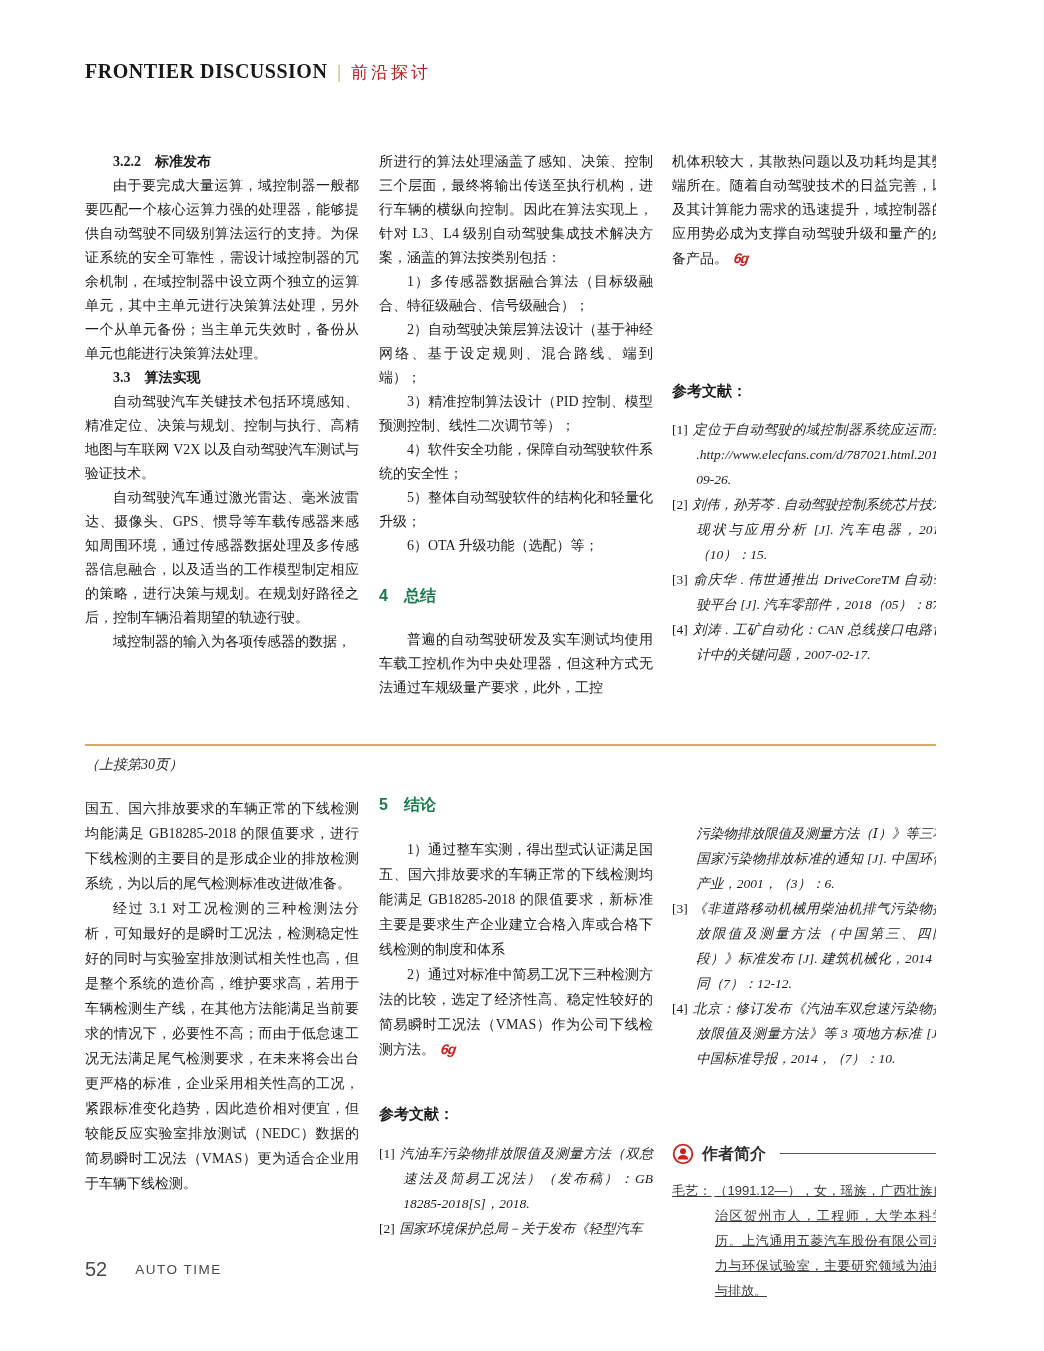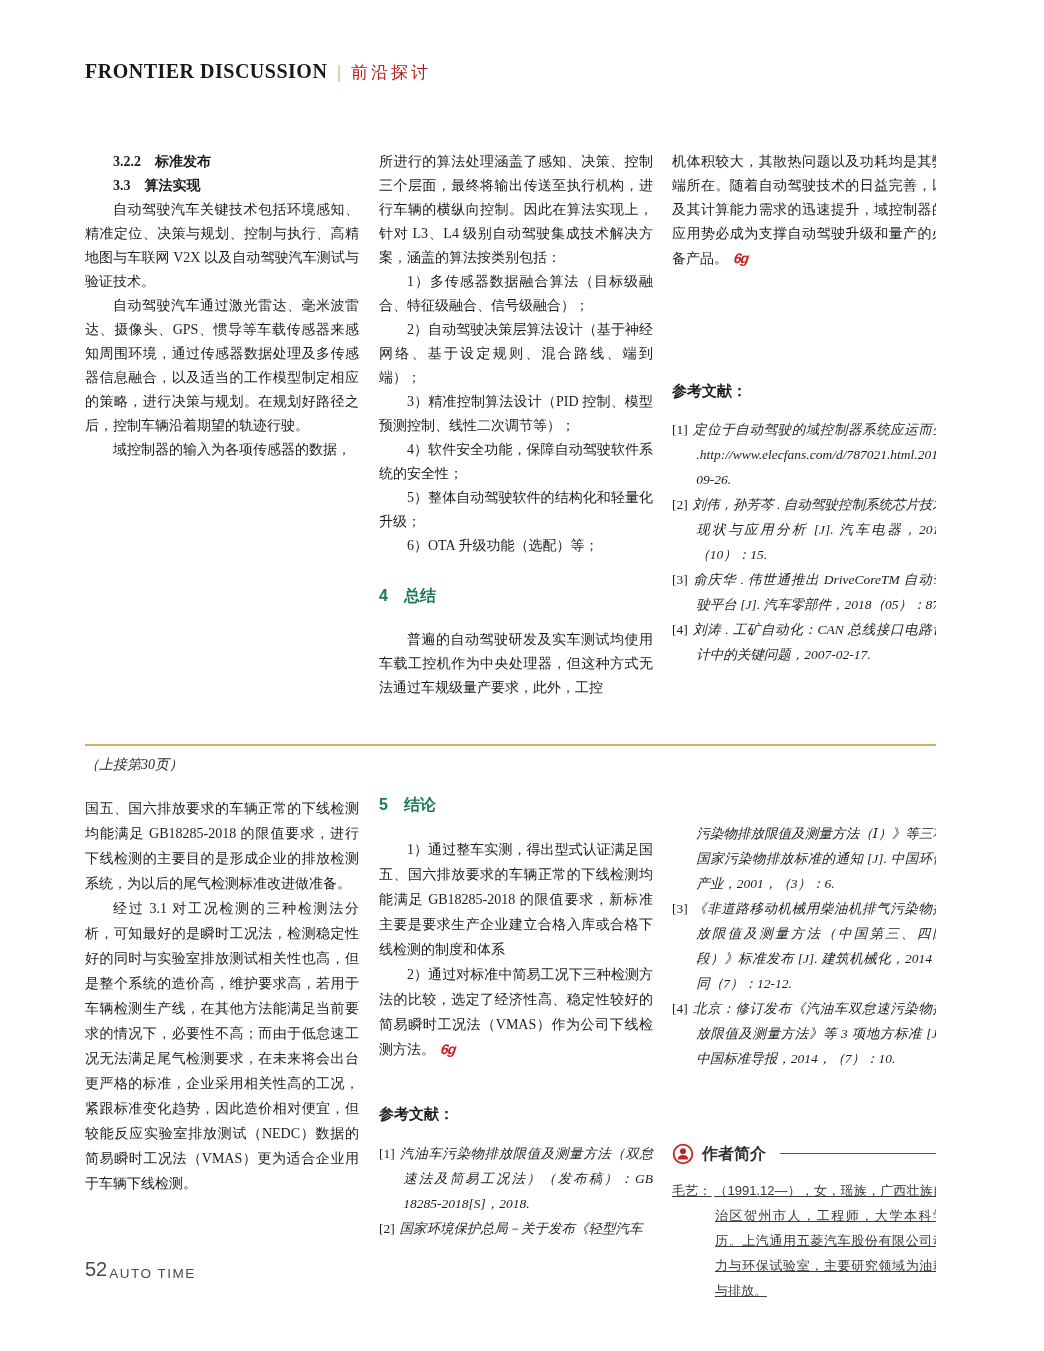--- a/index.html
+++ b/index.html
@@ -48,38 +48,39 @@
     font-size:14px; letter-spacing:-1px; text-indent:0;
   }
   
   .author-sec { margin-top:70px; font-family:"Liberation Sans","DejaVu Sans",sans-serif; color:#3a3a3a; }
   .author-head { display:flex; align-items:center; gap:8px;margin-top:12px; }
   .author-head .ttl { font-size:16px; font-weight:bold; color:#2f2f2f; white-space:nowrap; }
   .author-head .rule { flex:1; height:1px; background:#555; margin-left:6px; }
   .author-bio { margin-top:12px; font-size:13px; line-height:25px; padding-left:3.3em; text-indent:-3.3em; text-align:justify;text-decoration:underline; }
   .author-bio .name { margin-right:.2em; }
   
-  .footer { position:absolute; left:85px; top:1258px; display:flex; align-items:flex-end; gap:2px;
+  .footer { position:absolute; left:85px; top:1258px; display:flex; align-items:center; gap:28px;
             font-family:"Liberation Sans","DejaVu Sans",sans-serif; color:#4a4a4a; }
   .footer .pg { font-size:20px; }
   .footer .brand { font-size:13.5px; letter-spacing:1.5px; }
 </style>
 </head>
 <body>
 
 <div class="page">
 
   <div class="header">
     <span class="en">FRONTIER DISCUSSION</span>
     <span class="sep">|</span>
     <span class="cn">前沿探讨</span>
   </div>
 
   <div class="col" id="top-col1">
     <p class="subhead">3.2.2　标准发布</p>
+    <p class="para">由于要完成大量运算，域控制器一般都要匹配一个核心运算力强的处理器，能够提供自动驾驶不同级别算法运行的支持。为保证系统的安全可靠性，需设计域控制器的冗余机制，在域控制器中设立两个独立的运算单元，其中主单元进行决策算法处理，另外一个从单元备份；当主单元失效时，备份从单元也能进行决策算法处理。</p>
     <p class="subhead">3.3　算法实现</p>
     <p class="para">自动驾驶汽车关键技术包括环境感知、精准定位、决策与规划、控制与执行、高精地图与车联网 V2X 以及自动驾驶汽车测试与验证技术。</p>
     <p class="para">自动驾驶汽车通过激光雷达、毫米波雷达、摄像头、GPS、惯导等车载传感器来感知周围环境，通过传感器数据处理及多传感器信息融合，以及适当的工作模型制定相应的策略，进行决策与规划。在规划好路径之后，控制车辆沿着期望的轨迹行驶。</p>
     <p class="para">域控制器的输入为各项传感器的数据，</p>
   </div>
 
   <div class="col" id="top-col2">
     <p class="para noindent">所进行的算法处理涵盖了感知、决策、控制三个层面，最终将输出传送至执行机构，进行车辆的横纵向控制。因此在算法实现上，针对 L3、L4 级别自动驾驶集成技术解决方案，涵盖的算法按类别包括：</p>
     <p class="para">1）多传感器数据融合算法（目标级融合、特征级融合、信号级融合）；</p>
     <p class="para">2）自动驾驶决策层算法设计（基于神经网络、基于设定规则、混合路线、端到端）；</p>

